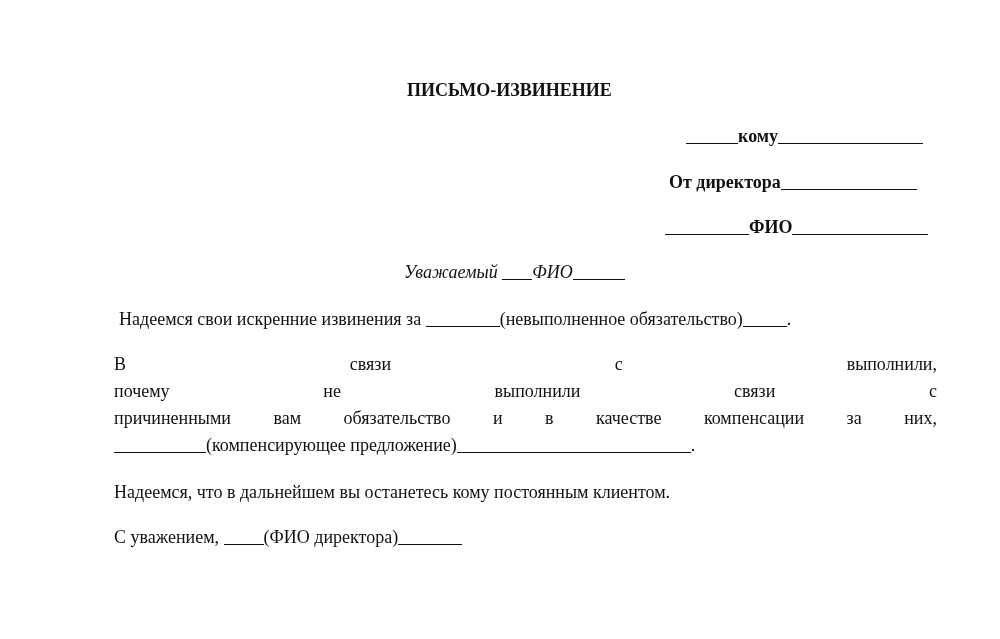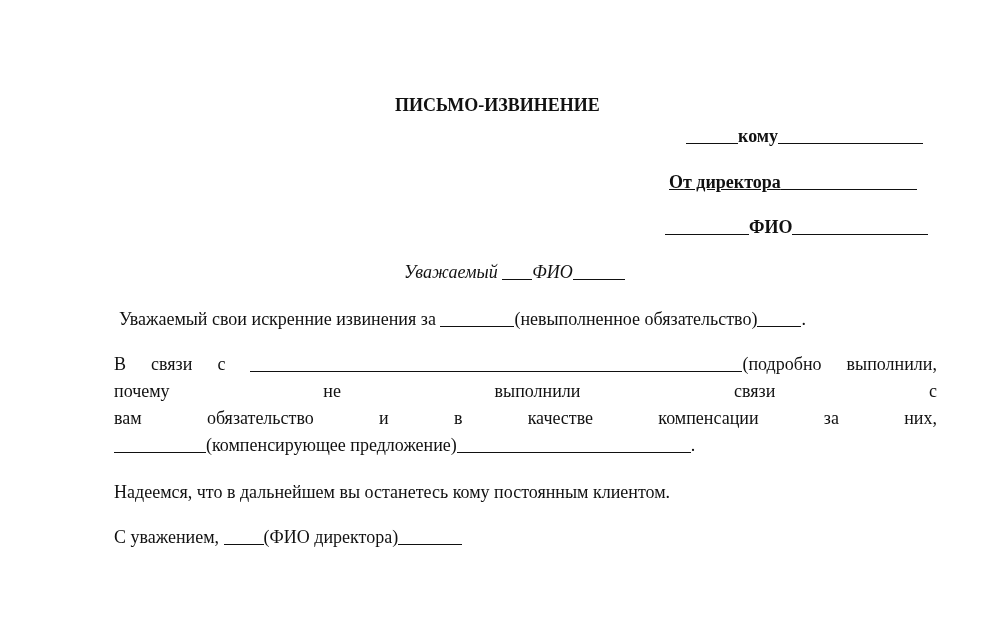--- a/index.html
+++ b/index.html
@@ -37,61 +37,61 @@
       justify-content: space-between;
       align-items: baseline;
       white-space: nowrap;
       line-height: 22px;
     }
     .just span { display: inline-block; }
   </style>
 </head>
 <body>
 
-<div class="line bold" style="left:395px; top:79px;margin-top:15px;">
+<div class="line bold" style="left:407px; top:79px;">
   <span>ПИСЬМО-ИЗВИНЕНИЕ</span>
 </div>
 
 <div class="line bold" style="left:686px; top:125px;">
   <span class="blank" style="width:52px;"></span><span>кому</span><span class="blank" style="width:145px;"></span>
 </div>
 
-<div class="line bold" style="left:669px; top:171px;text-decoration:underline;">
+<div class="line bold" style="left:669px; top:171px;">
   <span>От директора</span><span class="blank" style="width:136px;"></span>
 </div>
 
 <div class="line bold" style="left:665px; top:216px;">
   <span class="blank" style="width:84px;"></span><span>ФИО</span><span class="blank" style="width:136px;"></span>
 </div>
 
 <div class="line" style="left:404px; top:261px;font-style:italic;">
   <span>Уважаемый</span>&nbsp;<span class="blank" style="width:30px;"></span><span>ФИО</span><span class="blank" style="width:52px;"></span>
 </div>
 
 <div class="line" style="left:119px; top:308px;">
-  <span>Уважаемый свои искренние извинения за</span>&nbsp;<span class="blank" style="width:74px;"></span><span>(невыполненное обязательство)</span><span class="blank" style="width:44px;"></span><span>.</span>
+  <span>Надеемся свои искренние извинения за</span>&nbsp;<span class="blank" style="width:74px;"></span><span>(невыполненное обязательство)</span><span class="blank" style="width:44px;"></span><span>.</span>
 </div>
 
 <div class="just" style="top:353px;">
   <span>В</span>
   <span>связи</span>
   <span>с</span>
-  <span><span class="blank" style="width:492px;"></span><span>(подробно</span></span>
   <span>выполнили,</span>
 </div>
 
 <div class="just" style="top:380px;">
   <span>почему</span>
   <span>не</span>
   <span>выполнили</span>
   <span>связи</span>
   <span>с</span>
 </div>
 
 <div class="just" style="top:407px;">
+  <span>причиненными</span>
   <span>вам</span>
   <span>обязательство</span>
   <span>и</span>
   <span>в</span>
   <span>качестве</span>
   <span>компенсации</span>
   <span>за</span>
   <span>них,</span>
 </div>
 

